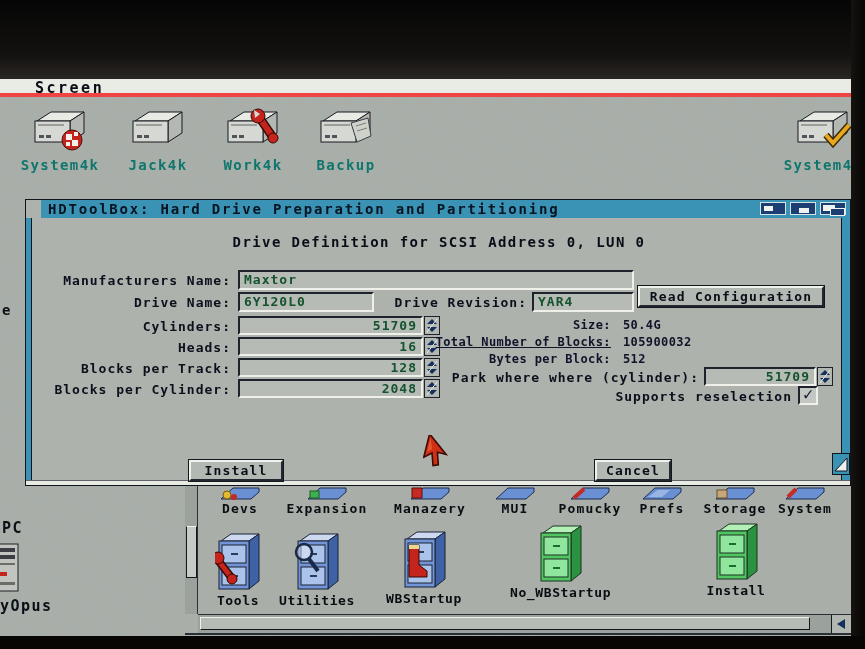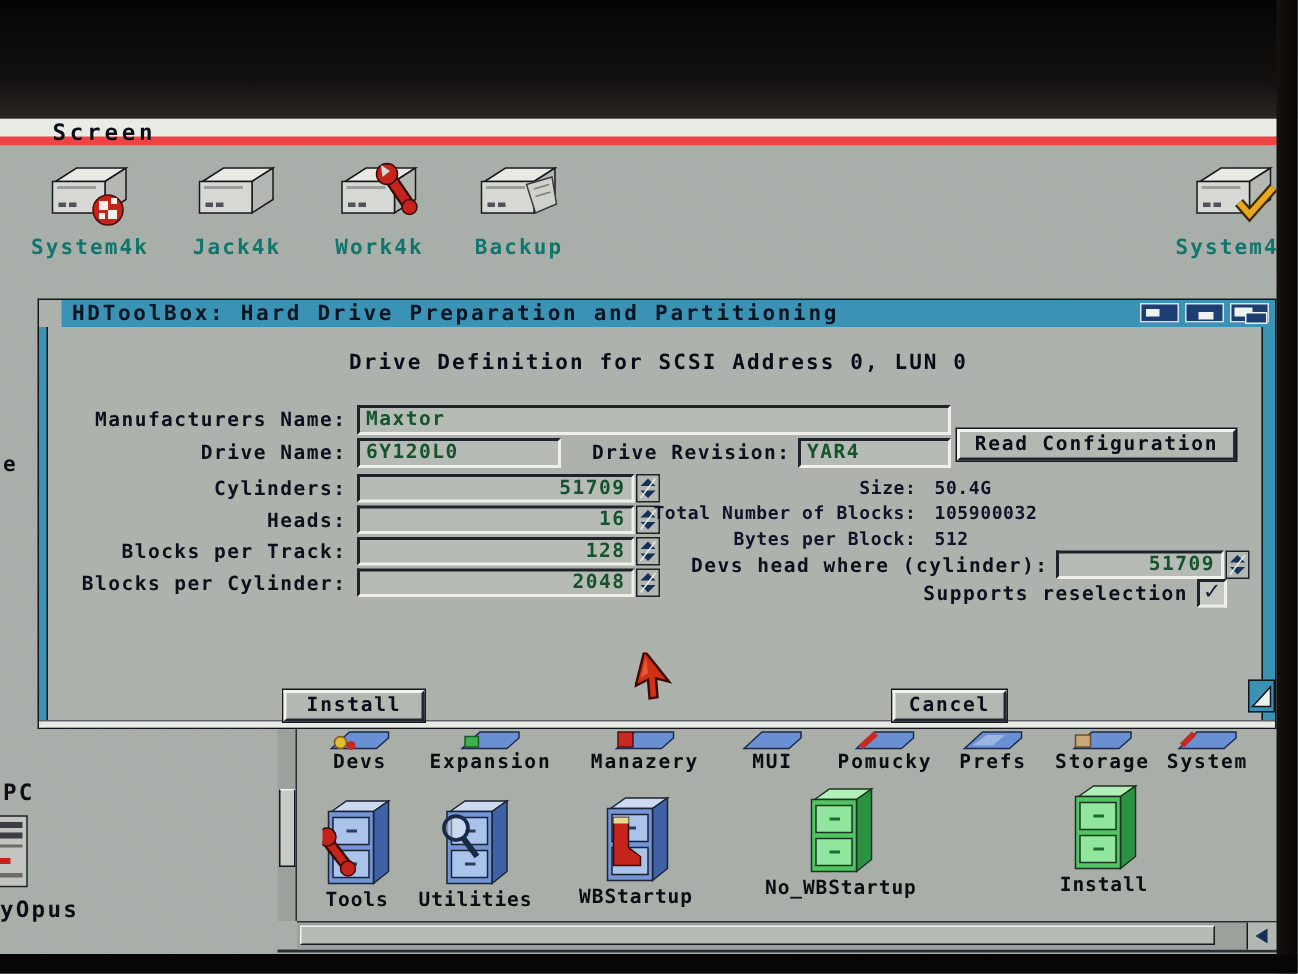--- a/index.html
+++ b/index.html
@@ -10,21 +10,21 @@
   }
   .abs{position:absolute;}
   
   #bezel-top{left:0;top:0;width:865px;height:79px;background:linear-gradient(180deg,#050505,#141210 70%,#2a2623);z-index:8;}
   #bezel-right{left:851px;top:0;width:14px;height:649px;background:linear-gradient(90deg,#16130f,#060504);z-index:8;}
   #bezel-bottom{left:0;top:636px;width:865px;height:13px;background:#070605;z-index:8;}
   
   #desktop{left:0;top:79px;width:853px;height:558px;background:#a9aea8;z-index:0;}
   #desktop::after{content:"";position:absolute;inset:0;pointer-events:none;
     background:repeating-linear-gradient(100deg,rgba(235,140,165,.05) 0 3px,rgba(120,215,220,.06) 3px 6px);}
-  #screenbar{left:0;top:79px;width:853px;height:18px;background:#e9ebe5;border-bottom:6px solid #ef4444;
+  #screenbar{left:0;top:79px;width:853px;height:18px;background:#e9ebe5;border-bottom:4px solid #ef4444;
     color:#0b0e16;font-size:15px;letter-spacing:2.5px;line-height:18px;padding-left:35px;box-sizing:border-box;z-index:4;}
   
   .dicon{position:absolute;width:86px;text-align:center;z-index:1;cursor:pointer;}
   .dicon svg{display:block;margin:0 auto;}
   .ilabel{font-size:14px;letter-spacing:1.4px;color:#0f766e;margin-top:3px;white-space:nowrap;}
   .llabel{position:absolute;font-size:15px;letter-spacing:1.5px;color:#0b0e14;white-space:nowrap;z-index:1;}
   
   #hdtb{left:25px;top:199px;width:826px;height:287px;background:#adb2ac;border:1px solid #10141c;box-sizing:border-box;z-index:3;}
   #hdtb-title{position:absolute;left:15px;top:0;right:0;height:18px;background:#3a92b4;color:#071422;
     font-size:14px;letter-spacing:1.8px;line-height:18px;padding-left:7px;white-space:nowrap;overflow:hidden;cursor:grab;}
@@ -371,26 +371,26 @@
   <div class="spin" style="left:398px;top:179px;height:19px;">
     <svg width="14" height="17" viewBox="0 0 14 17">
         <polygon points="7,2 12,7 2,7" fill="#15305a"></polygon>
         <polygon points="2,10 12,10 7,15" fill="#15305a"></polygon>
         <line x1="12" y1="2" x2="2" y2="15" stroke="#e8ece6"></line>
       </svg>
   </div>
 
   <div class="inf inf-l" style="right:239px;top:118px;">Size:</div>
   <div class="inf" style="left:597px;top:118px;">50.4G</div>
-  <div class="inf inf-l" style="right:239px;top:135px;">Total Number of Blocks:</div>
+  <div class="inf inf-l" style="right:239px;top:135px;text-decoration:underline;">Total Number of Blocks:</div>
   <div class="inf" style="left:597px;top:135px;">105900032</div>
   <div class="inf inf-l" style="right:239px;top:152px;">Bytes per Block:</div>
   <div class="inf" style="left:597px;top:152px;">512</div>
 
-  <div class="lbl" style="right:151px;top:170px;">Devs head where (cylinder):</div>
+  <div class="lbl" style="right:151px;top:170px;">Park where where (cylinder):</div>
   <div class="sgad num" style="left:678px;top:167px;width:112px;height:19px;">51709</div>
   <div class="spin" style="left:791px;top:167px;height:19px;">
     <svg width="14" height="17" viewBox="0 0 14 17">
         <polygon points="7,2 12,7 2,7" fill="#15305a"></polygon>
         <polygon points="2,10 12,10 7,15" fill="#15305a"></polygon>
         <line x1="12" y1="2" x2="2" y2="15" stroke="#e8ece6"></line>
       </svg>
   </div>
   <div class="lbl" style="right:58px;top:189px;">Supports reselection</div>
   <div id="checkbox">

